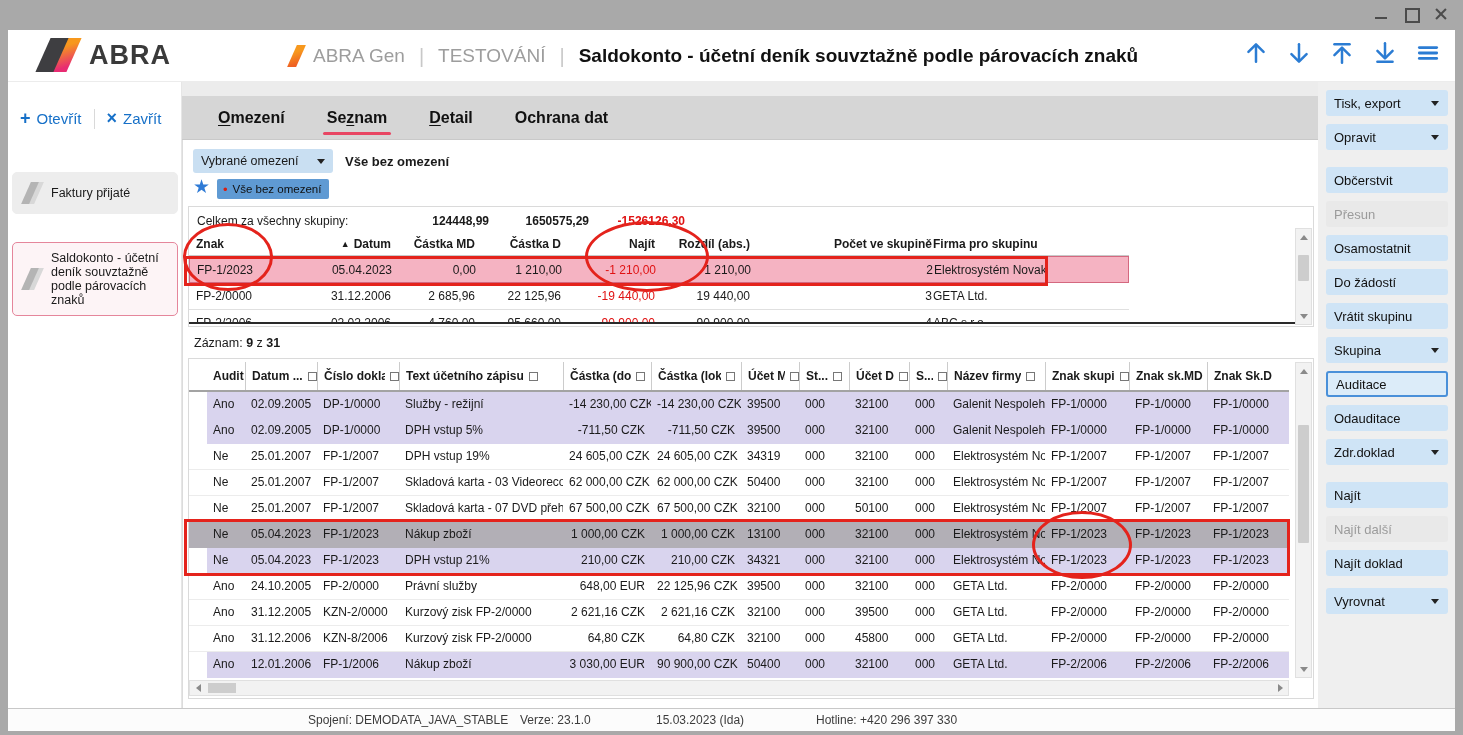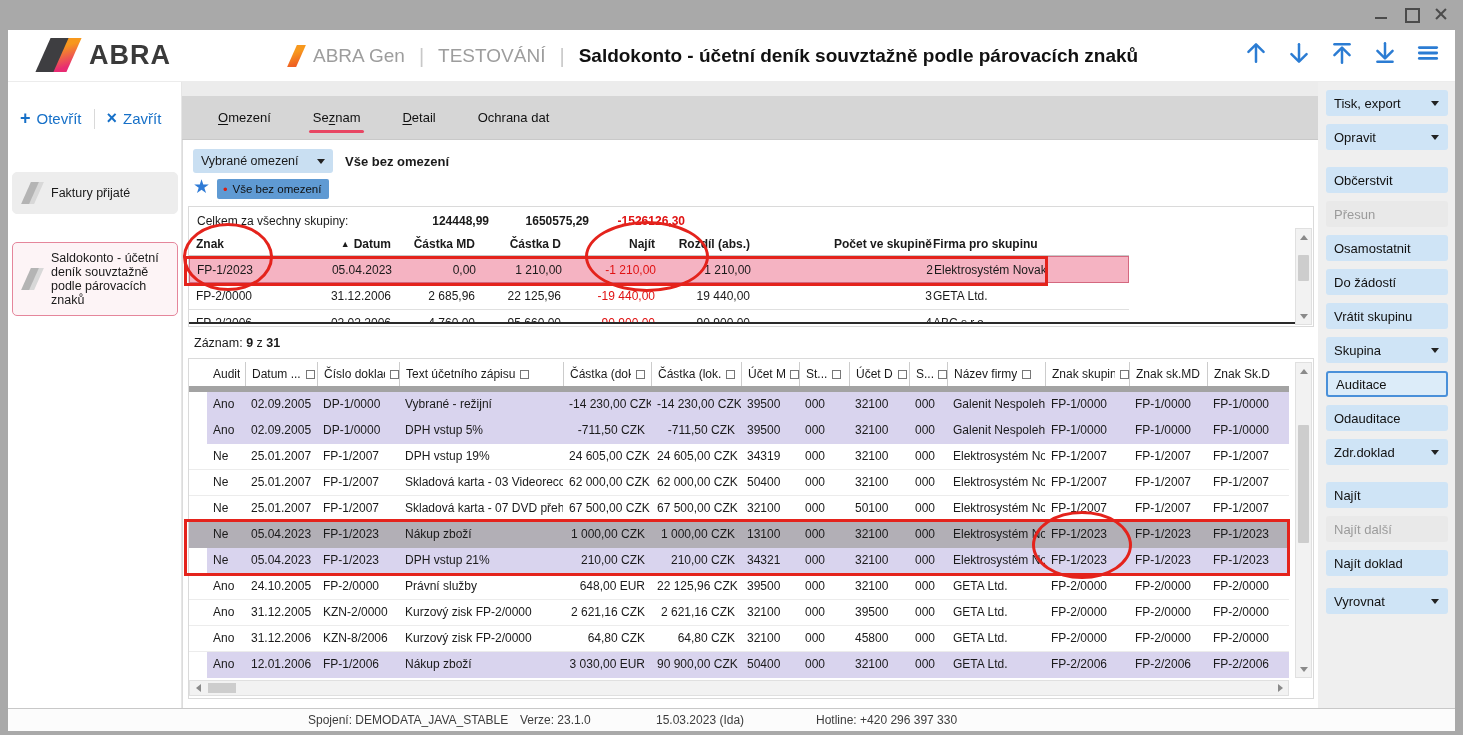--- a/index.html
+++ b/index.html
@@ -53,21 +53,21 @@
   .rbtn { position:relative; margin:8px 7px 0 8px; height:26px; background:#cfe4f6; border-radius:3px; font-size:13px; display:flex; align-items:center; padding:0 8px; color:#111; }
   .rbtn.gap-md { margin-top:17px; }
   .rbtn.gap-sm { margin-top:12px; }
   .rbtn.disabled { background:#e9e9e9; color:#9b9b9b; }
   .rbtn.focused { background:#dcecf9; border:2px solid #4a90d9; }
   .rbtn .caret { position:absolute; right:9px; top:11px; width:0; height:0; border-left:4.5px solid transparent; border-right:4.5px solid transparent; border-top:5px solid #222; }
 
   
   #center { position:absolute; left:174px; top:52px; width:1136px; bottom:23px; background:#ececec; }
   #tabstrip { position:absolute; left:0; top:14px; width:100%; height:44px; background:#d6d6d6; border-bottom:1px solid #c9c9c9; display:flex; align-items:center; padding-left:22px; }
-  .tab { position:relative; font-size:13px; color:#111; margin-right:14px; padding:10px 14px; }
+  .tab { position:relative; font-size:16px; color:#111; margin-right:14px; padding:10px 14px;font-weight:bold; }
   .tab u { text-underline-offset:2px; }
   .tab .tab-underline { position:absolute; left:10px; right:10px; bottom:2px; height:3px; background:#e84663; border-radius:2px; }
   #panel { position:absolute; left:0; top:58px; width:1136px; bottom:0; background:#fff; border-left:1px solid #dcdcdc; }
 
   
   #filter-btn { position:absolute; left:10px; top:9px; width:140px; height:24px; background:#c9dff2; border-radius:3px; font-size:12.5px; display:flex; align-items:center; padding:0 8px; }
   #filter-btn .caret { margin-left:auto; width:0; height:0; border-left:4.5px solid transparent; border-right:4.5px solid transparent; border-top:5px solid #222; }
   #filter-name { position:absolute; left:162px; top:14px; font-size:13px; font-weight:bold; }
   #fav-star { position:absolute; left:10px; top:36px; font-size:19px; color:#2f7bd6; line-height:22px; }
   #filter-chip { position:absolute; left:34px; top:39px; height:20px; background:#5f9ad3; border-radius:2px; font-size:11.5px; display:flex; align-items:center; padding:0 8px 0 6px; color:#101010; }
@@ -101,21 +101,21 @@
   .sort-arrow { font-size:9px; margin-right:4px; position:relative; top:-1px; }
   #upper-cutline { position:absolute; left:6px; top:182px; width:1123px; height:2px; background:#2a2a2a; }
 
   
   #record-counter { position:absolute; left:11px; top:196px; font-size:12.5px; }
   #record-counter b { font-weight:bold; }
 
   
   #lower-grid { position:absolute; left:6px; top:222px; width:1100px; }
   .lg-row { display:flex; height:26px; line-height:25px; font-size:12px; }
-  .lg-row.lg-head { height:30px; line-height:29px; font-weight:normal; border-bottom:6px solid #a3a3a3; background:#fff; }
+  .lg-row.lg-head { height:30px; line-height:29px; font-weight:bold; border-bottom:2px solid #a3a3a3; background:#fff; }
   .lg-head > div { border-left:1px solid #cccccc; display:flex; align-items:center; }
   .lg-head > div:first-child, .lg-head > div:nth-child(2) { border-left:none; }
   .lg-row.white { background:#fff; border-bottom:1px solid #ececec; }
   .lg-row.lav { background:#d9d4ee; }
   .lg-row.focus { background:#b2afb6; }
   .lg-row > div { overflow:hidden; white-space:nowrap; padding-left:6px; }
   .lgut{width:18px; padding-left:0 !important;} .lgut.wbg{background:#fff;}
   .l0{width:38px;} .l1{width:72px;} .l2{width:82px;} .l3{width:164px;}
   .l4{width:88px;text-align:right;padding-right:6px;justify-content:flex-end;}
   .l5{width:90px;text-align:right;padding-right:6px;justify-content:flex-end;}
@@ -450,21 +450,21 @@
             </div>
             <div class="l13">
               <span class="hdr-label">Znak Sk.D</span>
             </div>
           </div>
           <div class="lg-row lav">
             <div class="lgut wbg"></div>
             <div class="l0">Ano</div>
             <div class="l1">02.09.2005</div>
             <div class="l2">DP-1/0000</div>
-            <div class="l3">Vybrané - režijní</div>
+            <div class="l3">Služby - režijní</div>
             <div class="l4">-14 230,00 CZK</div>
             <div class="l5">-14 230,00 CZK</div>
             <div class="l6">39500</div>
             <div class="l7">000</div>
             <div class="l8">32100</div>
             <div class="l9">000</div>
             <div class="l10">Galenit Nespolehlivý</div>
             <div class="l11">FP-1/0000</div>
             <div class="l12">FP-1/0000</div>
             <div class="l13">FP-1/0000</div>

